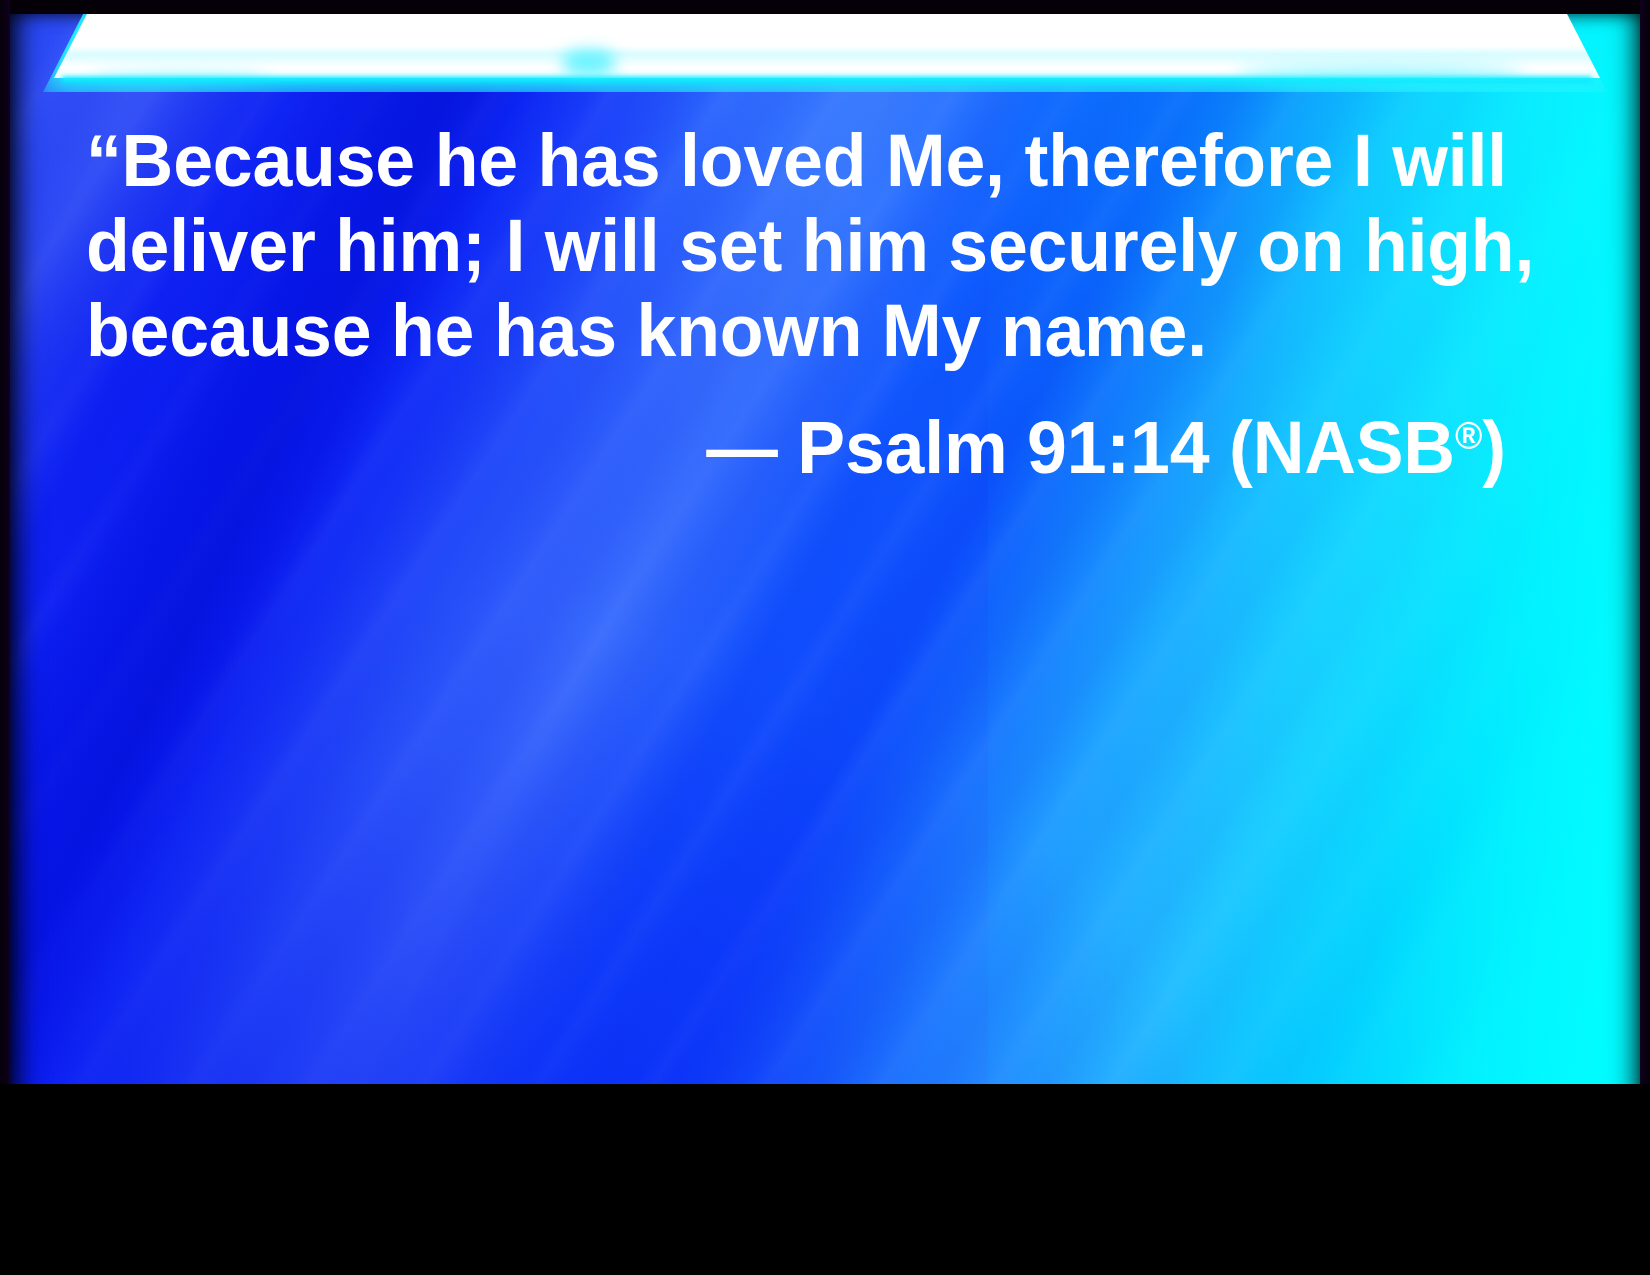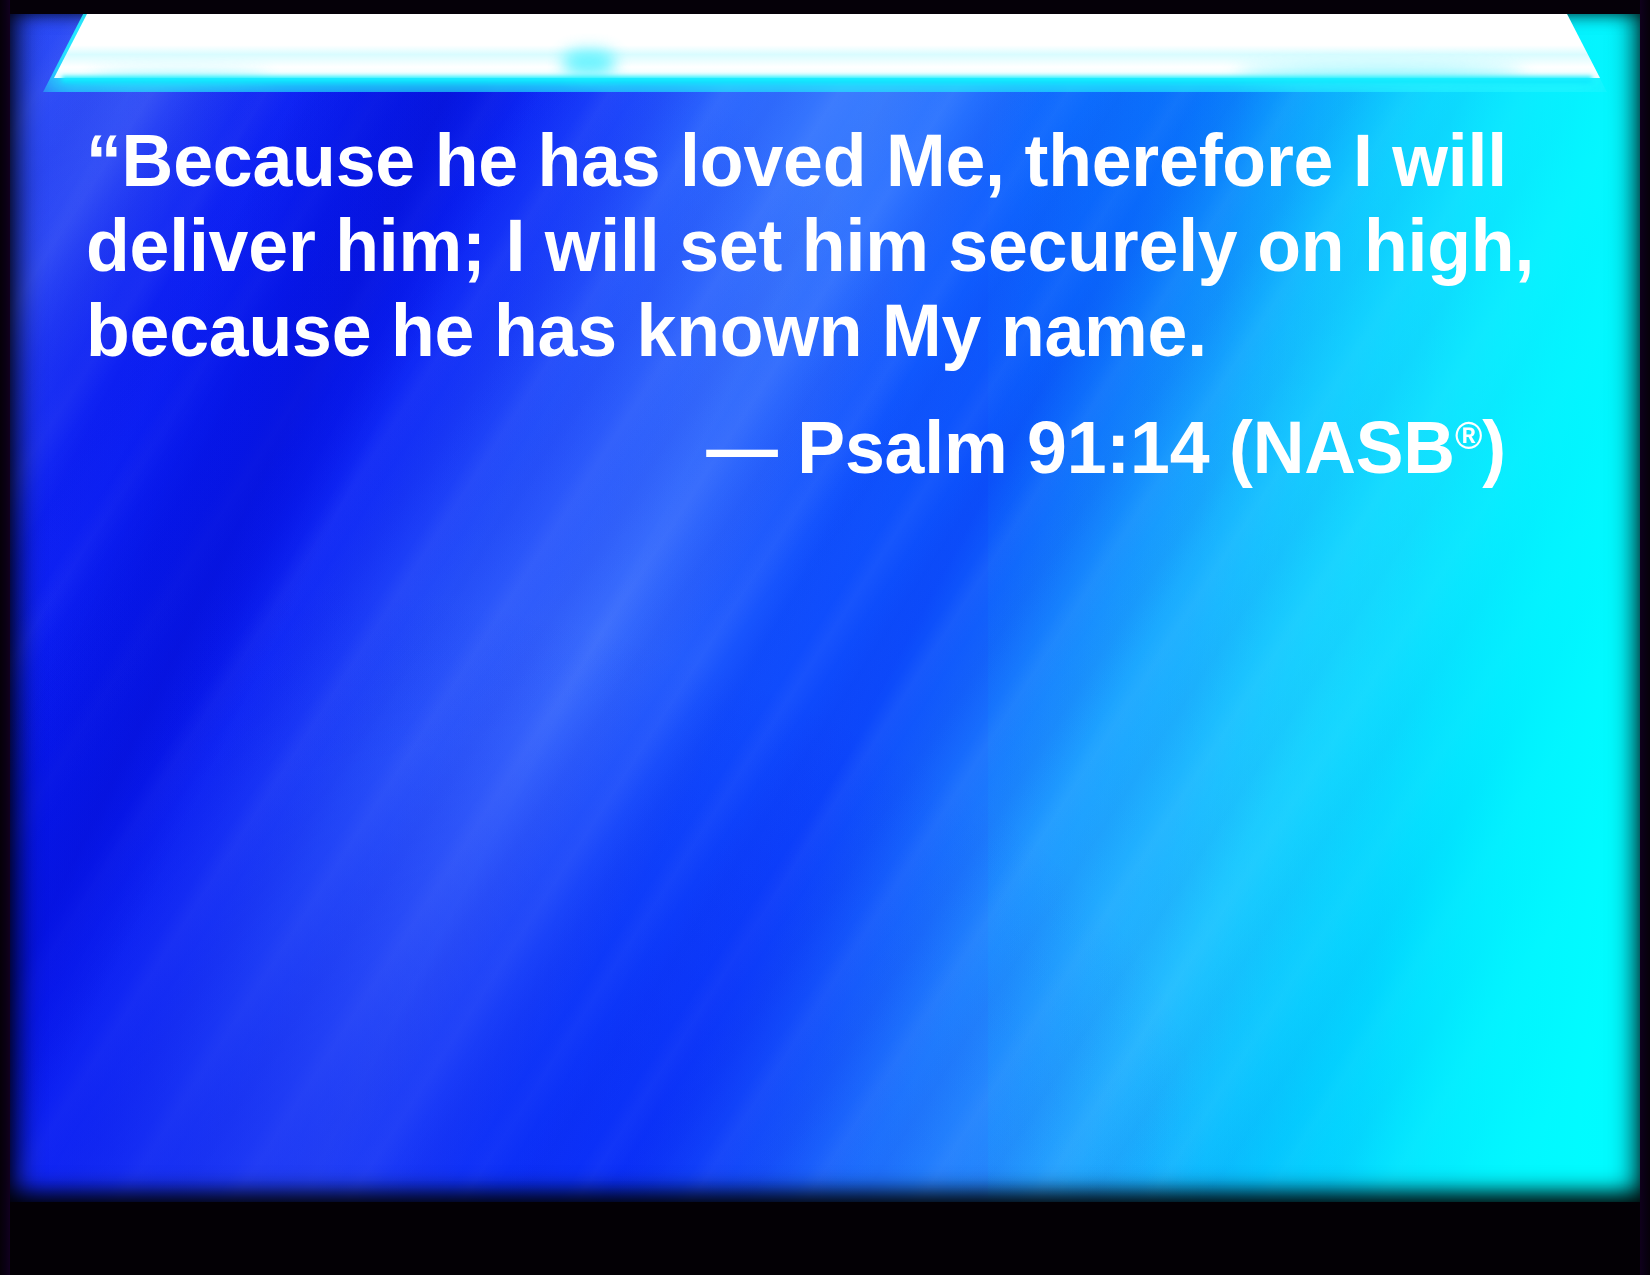--- a/index.html
+++ b/index.html
@@ -5,21 +5,21 @@
 <style>
   html, body {
     margin: 0;
     padding: 0;
     background: #000000;
   }
 
   #slide {
     position: relative;
     width: 1650px;
-    height: 1275px;
+    height: 1084px;
     overflow: hidden;
     background: #000000;
     font-family: "Liberation Sans", sans-serif;
   }
 
   
 
   
   .bg-panel {
     position: absolute;

